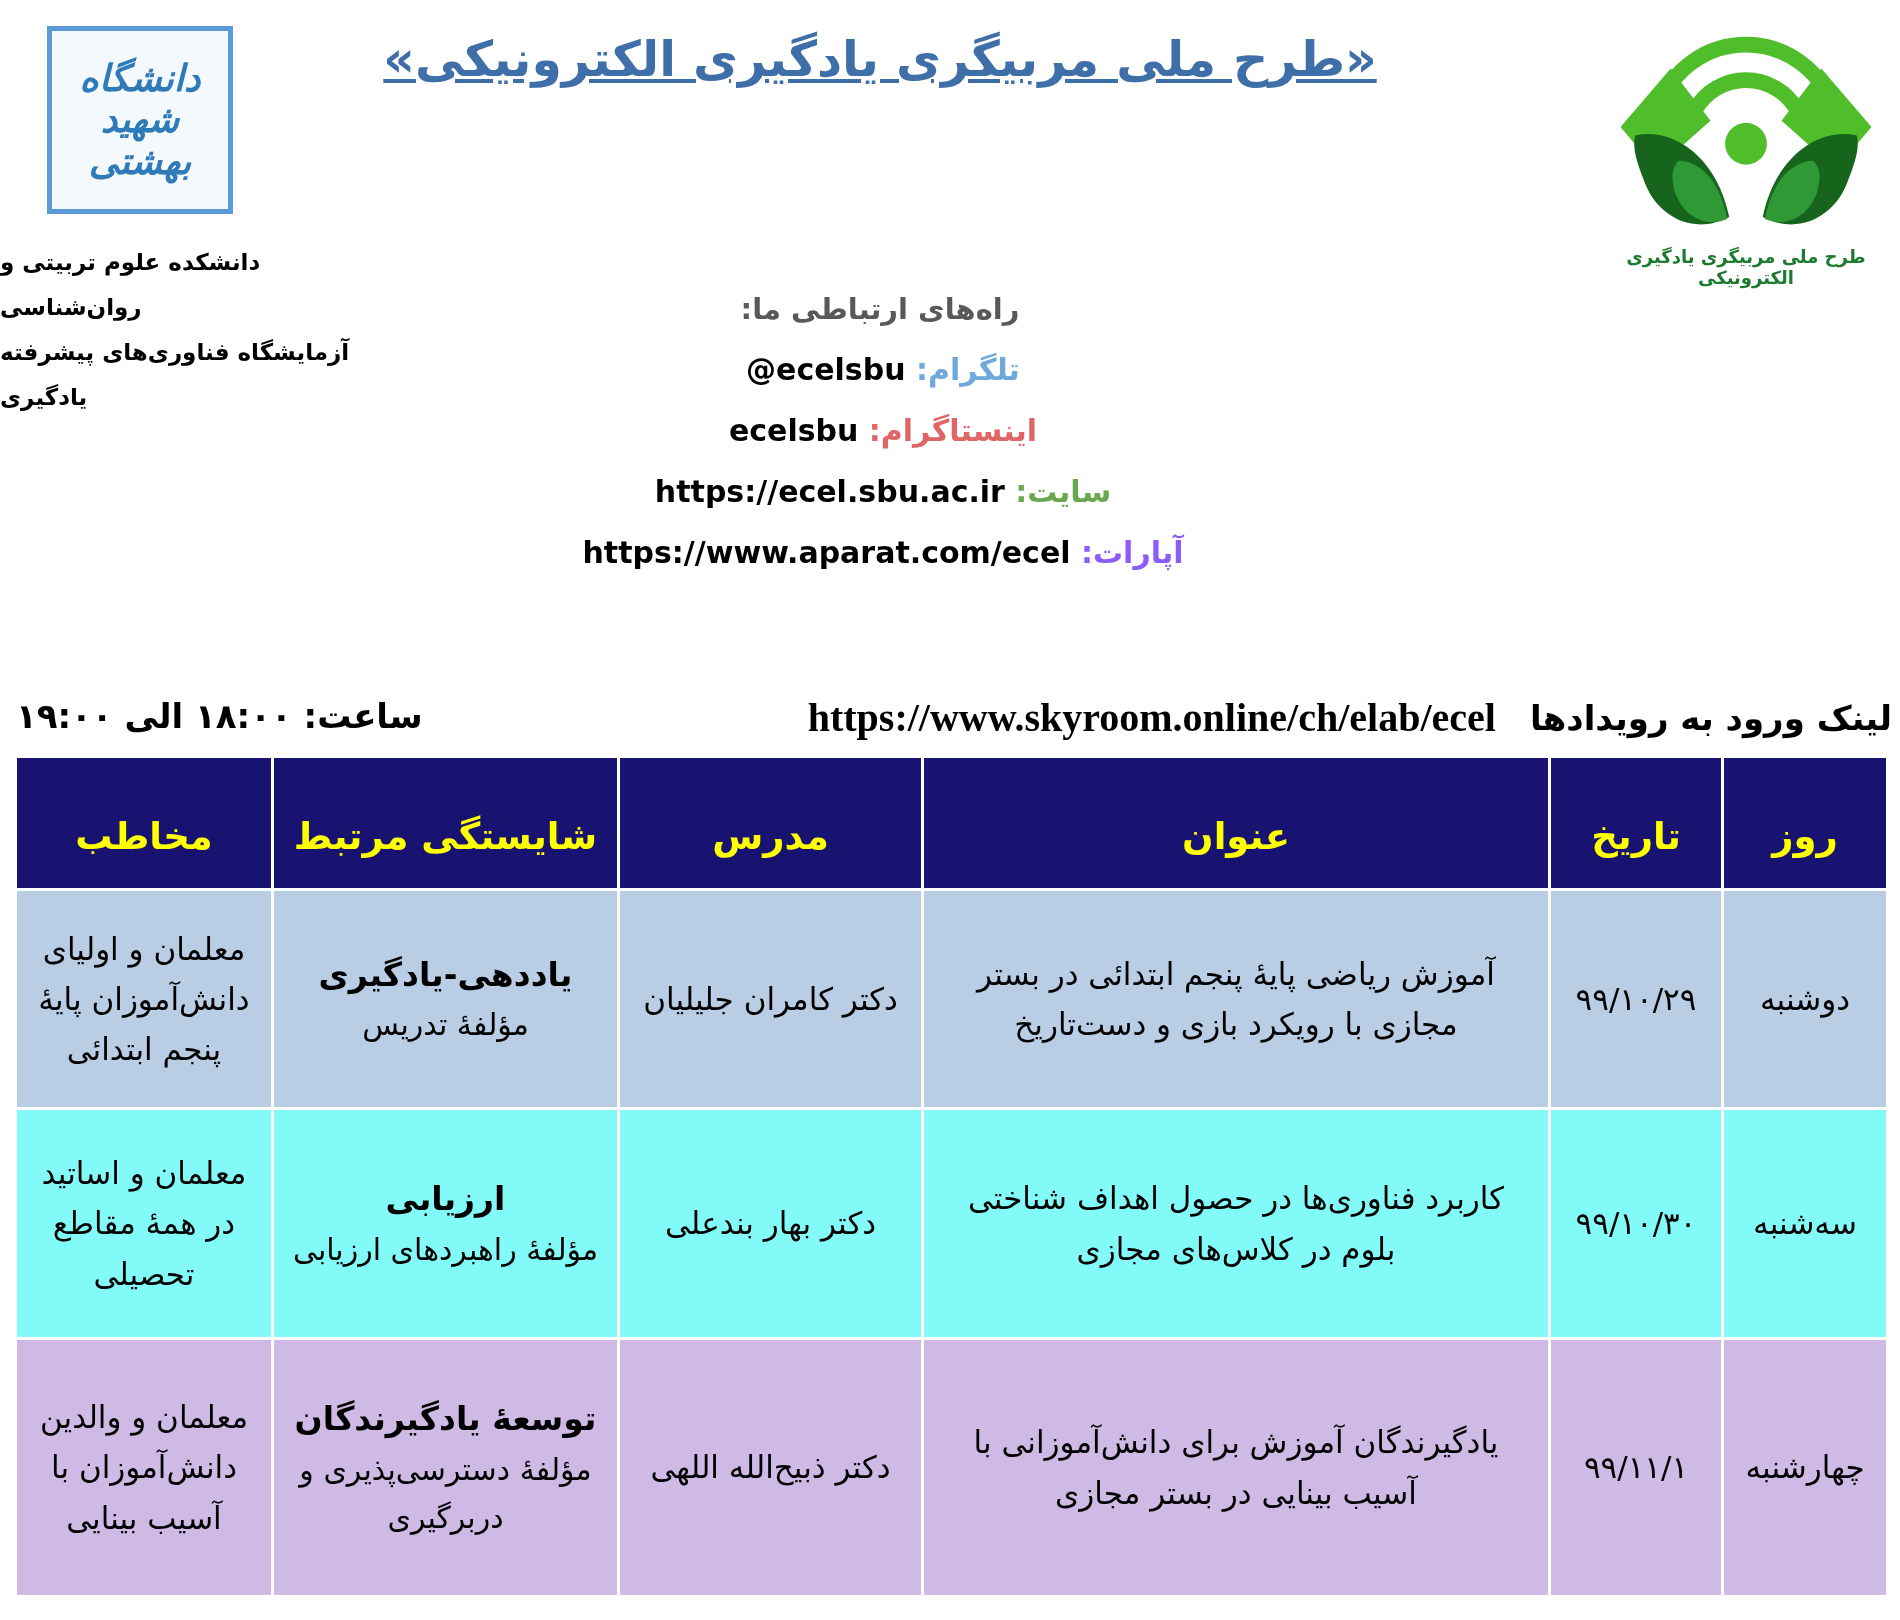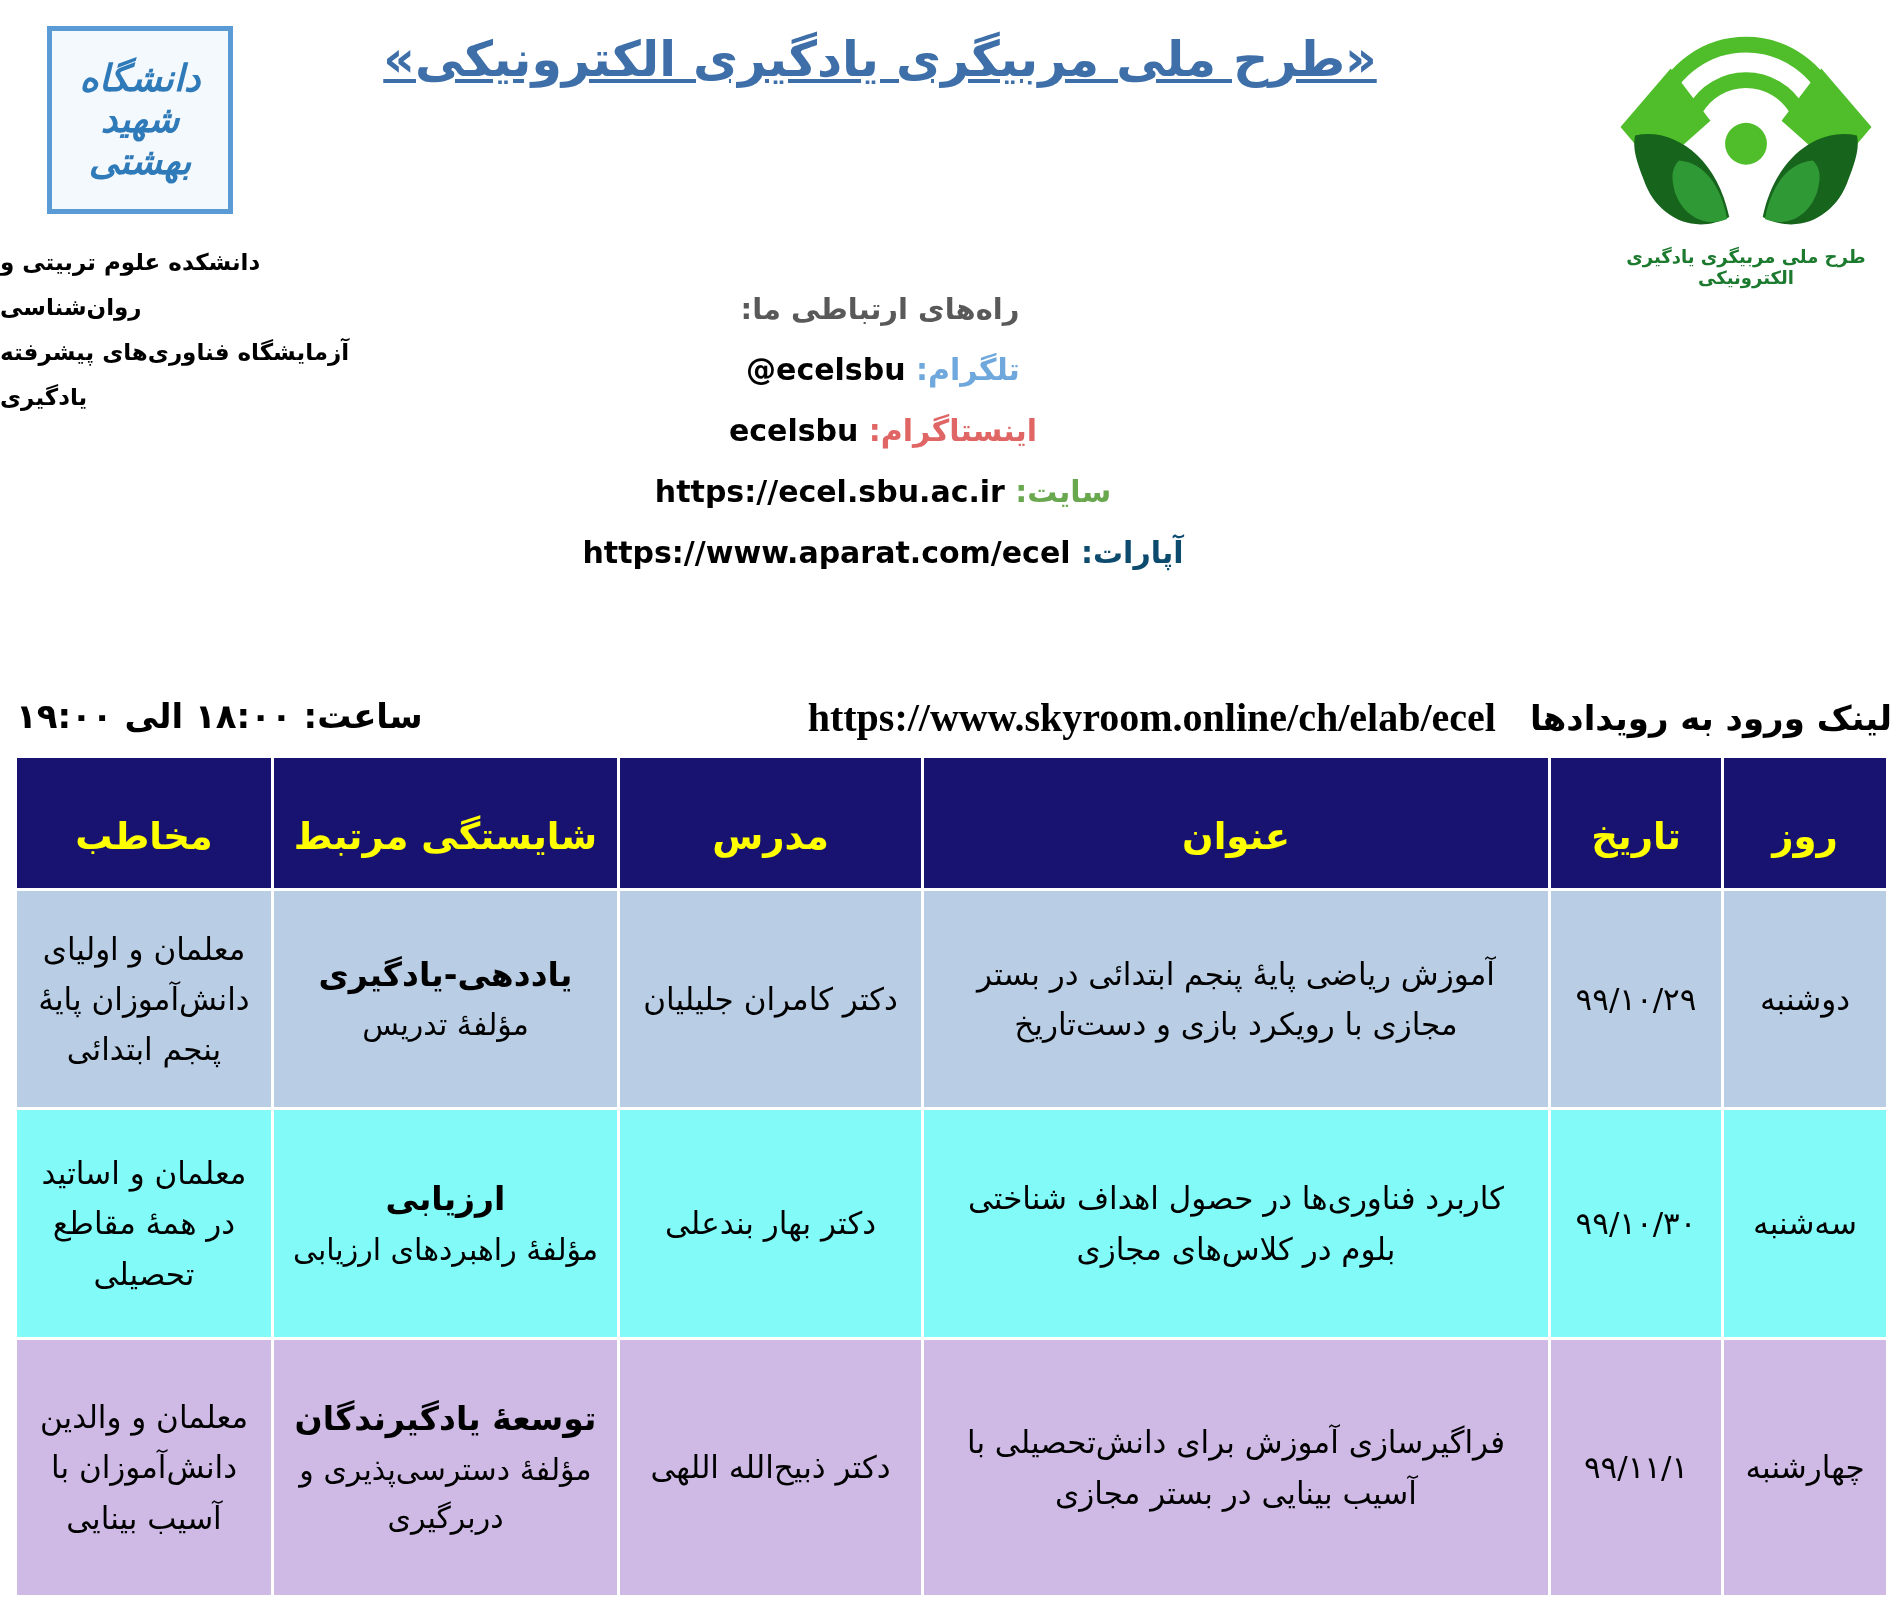--- a/index.html
+++ b/index.html
@@ -35,21 +35,21 @@
   .program-caption { direction:rtl; font-size:18px; font-weight:bold; color:#1c7a2e; margin-top:2px; }
 
   
   .contact { position:absolute; left:450px; top:292px; width:860px; text-align:center; direction:rtl; }
   .contact-heading { font-size:29px; font-weight:bold; color:#595959; }
   .contact-line { margin-top:26px; font-size:30px; font-weight:bold; }
   .contact-line .val { color:#000; direction:ltr; unicode-bidi:isolate; margin-left:6px; }
   .lbl-telegram  { color:#6fa8dc; }
   .lbl-instagram { color:#e06666; }
   .lbl-site      { color:#6aa84f; }
-  .lbl-aparat    { color:#0c4a6e; }
+  .lbl-aparat    { color:#8b5cf6; }
 
   
   .session-time {
     position:absolute; left:16px; top:696px; direction:rtl;
     font-size:34px; font-weight:bold; color:#000;
   }
   .events-link {
     position:absolute; right:8px; top:694px; direction:rtl;
     display:flex; align-items:center; gap:34px;
   }
@@ -183,21 +183,21 @@
         <td class="cell-instructor">دکتر بهار بندعلی</td>
         <td class="cell-competency">
           <div class="comp-main">ارزیابی</div>
           <div class="comp-sub">مؤلفۀ راهبردهای ارزیابی</div>
         </td>
         <td class="cell-audience">معلمان و اساتید در همۀ مقاطع تحصیلی</td>
       </tr>
       <tr class="row-2">
         <td class="cell-day">چهارشنبه</td>
         <td class="cell-date">۹۹/۱۱/۱</td>
-        <td class="cell-title">فراگیرسازی آموزش برای دانش‌تحصیلی با آسیب بینایی در بستر مجازی</td>
+        <td class="cell-title">یادگیرندگان آموزش برای دانش‌آموزانی با آسیب بینایی در بستر مجازی</td>
         <td class="cell-instructor">دکتر ذبیح‌الله اللهی</td>
         <td class="cell-competency">
           <div class="comp-main">توسعۀ یادگیرندگان</div>
           <div class="comp-sub">مؤلفۀ دسترسی‌پذیری و دربرگیری</div>
         </td>
         <td class="cell-audience">معلمان و والدین دانش‌آموزان با آسیب بینایی</td>
       </tr>
     </tbody>
   </table>
 

